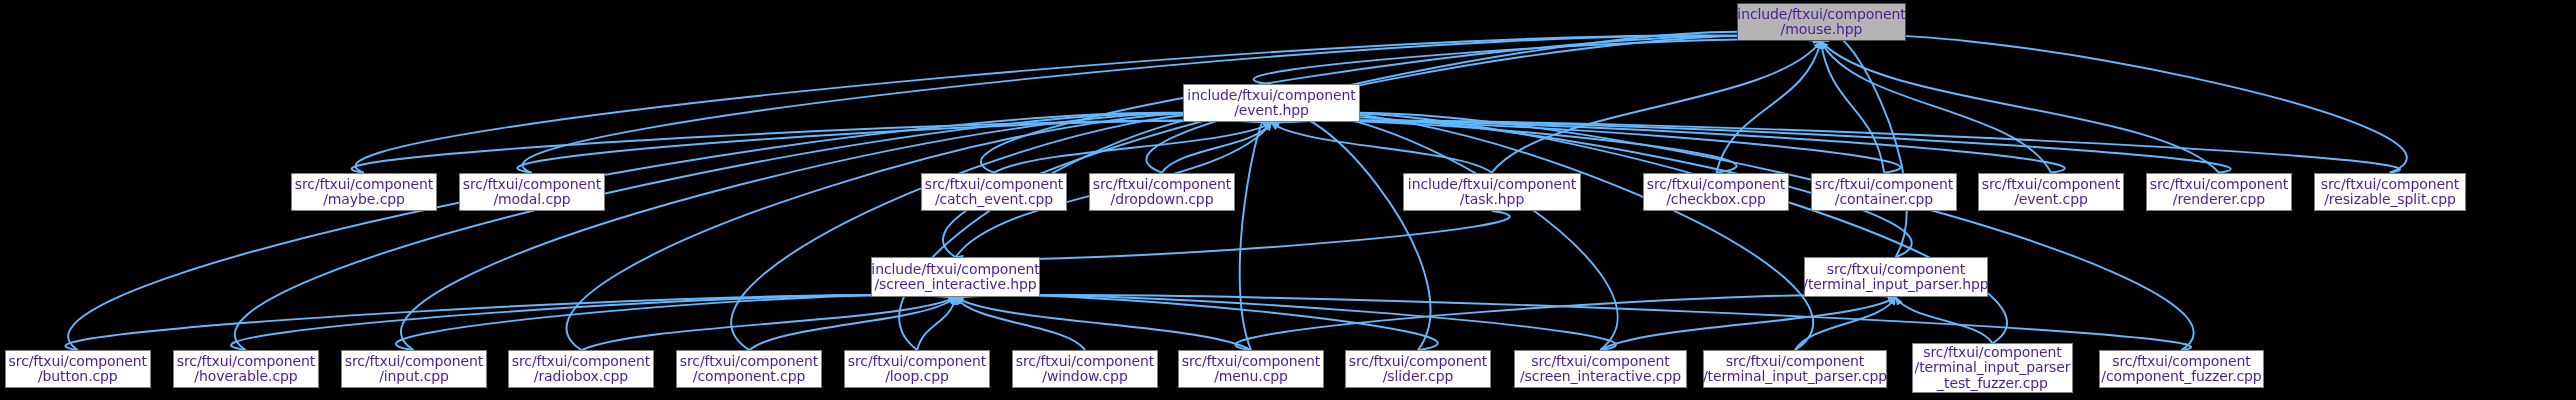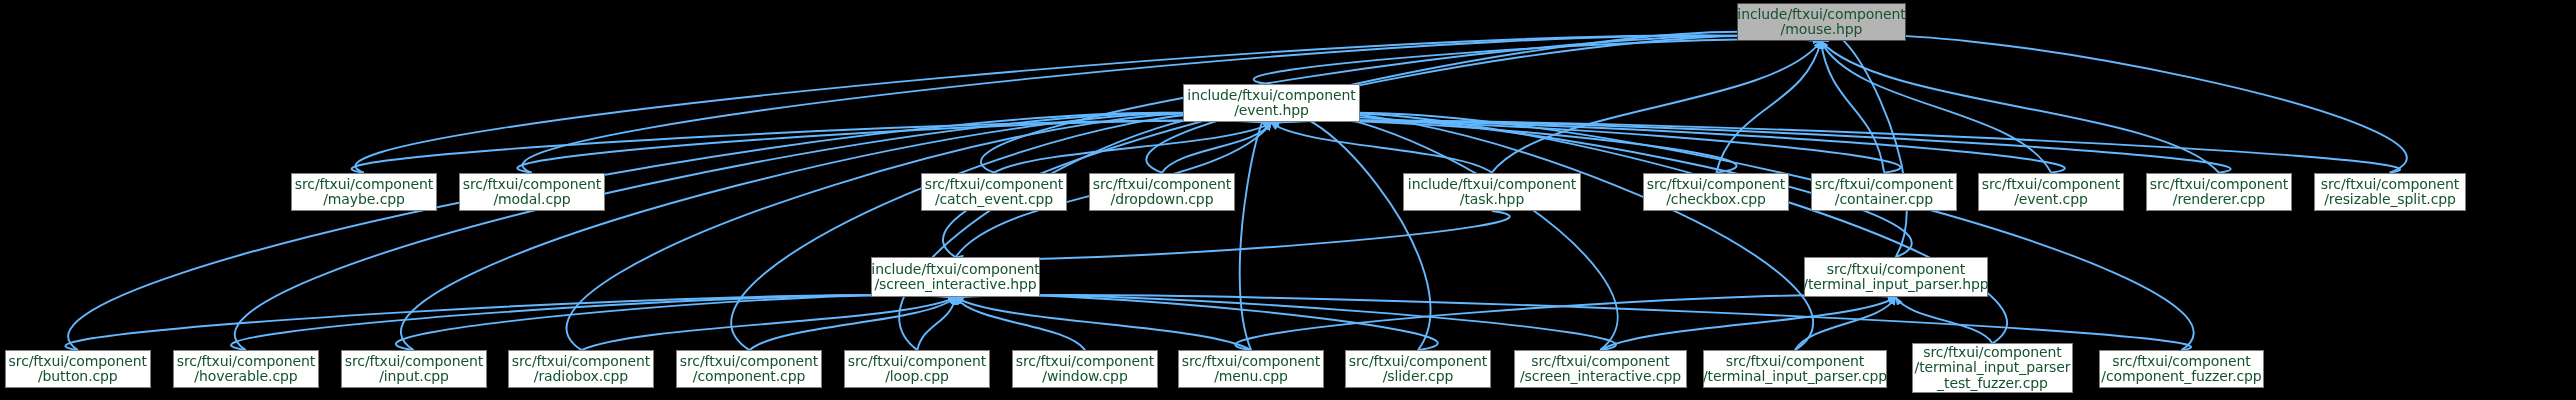--- a/index.html
+++ b/index.html
@@ -1,20 +1,20 @@
 <!DOCTYPE html>
 <html><head>
 <meta charset="utf-8">
 <style>
   html,body{margin:0;padding:0;background:#000;}
   #canvas{position:relative;width:2576px;height:400px;background:#000;overflow:hidden;
     font-family:"DejaVu Sans","Liberation Sans",sans-serif;}
   #edges{position:absolute;left:0;top:0;width:2576px;height:400px;}
   .node{position:absolute;box-sizing:border-box;border:1px solid #808080;
-    background:#ffffff;color:#14532d;display:flex;align-items:center;
+    background:#ffffff;color:#4c1d95;display:flex;align-items:center;
     justify-content:center;text-align:center;line-height:1.08;
     font-size:14px;letter-spacing:-0.1px;}
   .node.root{background:#b4b4b4;border:1px solid #4d4d4d;}
   .node span{display:block;white-space:pre-line;}
 </style>
 </head>
 <body>
 
 <div id="canvas">
   <svg id="edges" viewBox="0 0 2685 417" xmlns="http://www.w3.org/2000/svg">

